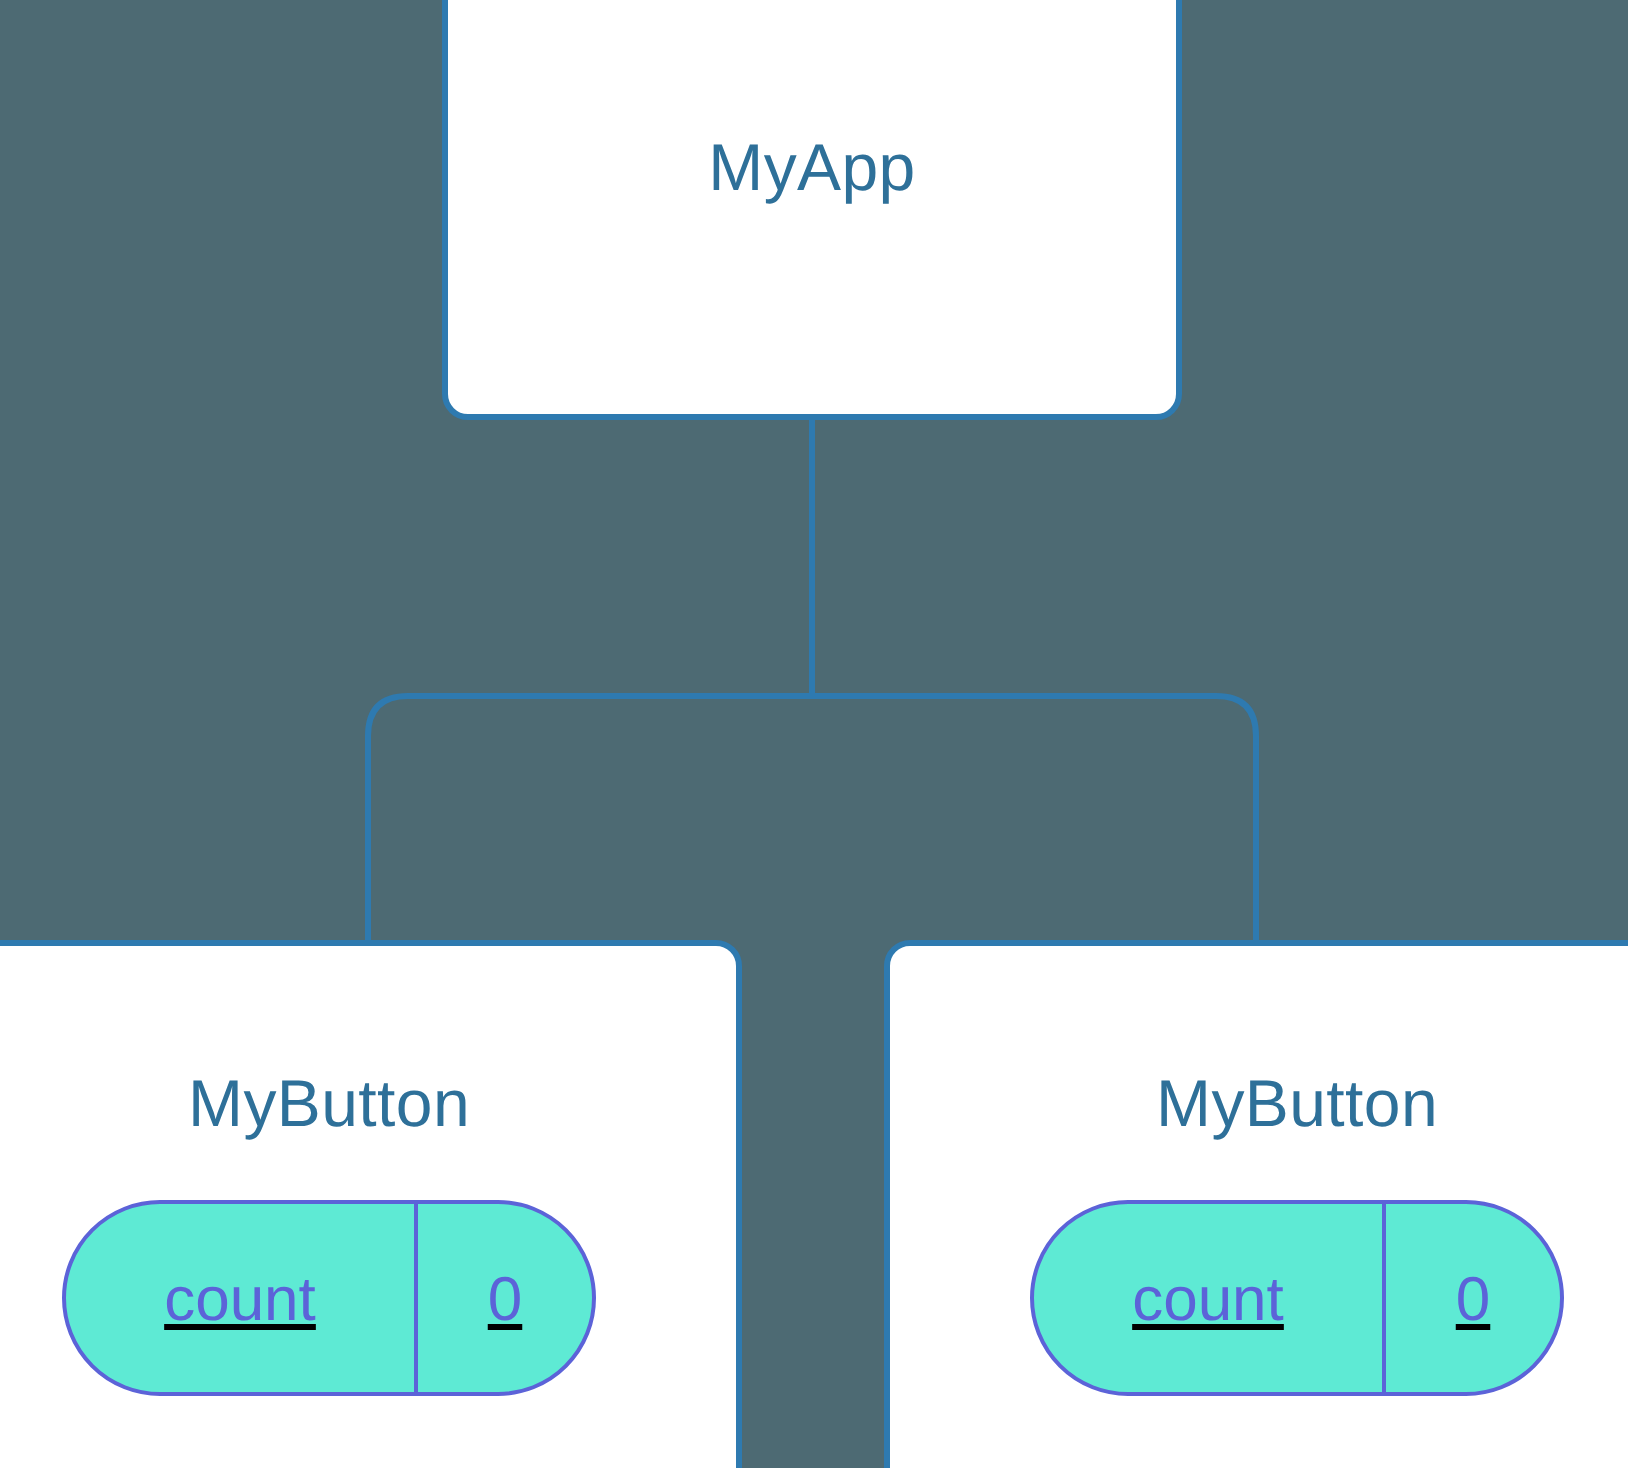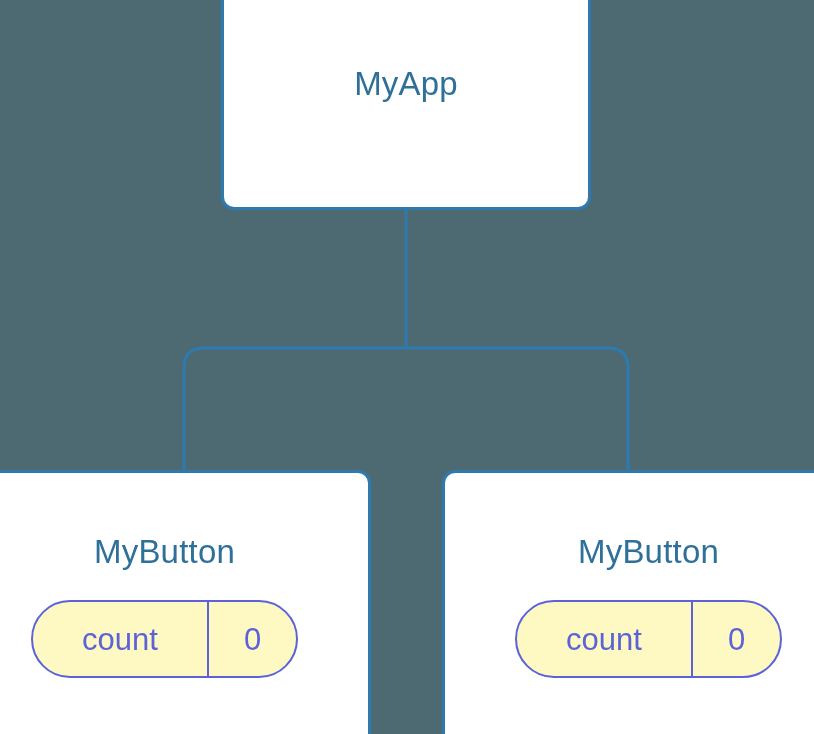--- a/index.html
+++ b/index.html
@@ -83,28 +83,29 @@
     height: 290px;
   }
 
   .child-title {
     margin-top: 62px;
   }
 
   
   .pill {
     margin-top: 32px;
-    height: 78px;
+    height: 98px;
     width: 267px;
     border: 2px solid #5c63d8;
     border-radius: 49px;
     box-sizing: border-box;
     display: flex;
     align-items: stretch;
-    background: #fef9c3;
+    background: #5eead4;
+    text-decoration: underline;
   }
   .pill-key,
   .pill-val {
     display: flex;
     align-items: center;
     justify-content: center;
     color: #5c63d8;
     font-size: 31px;
     line-height: 1;
     white-space: nowrap;

